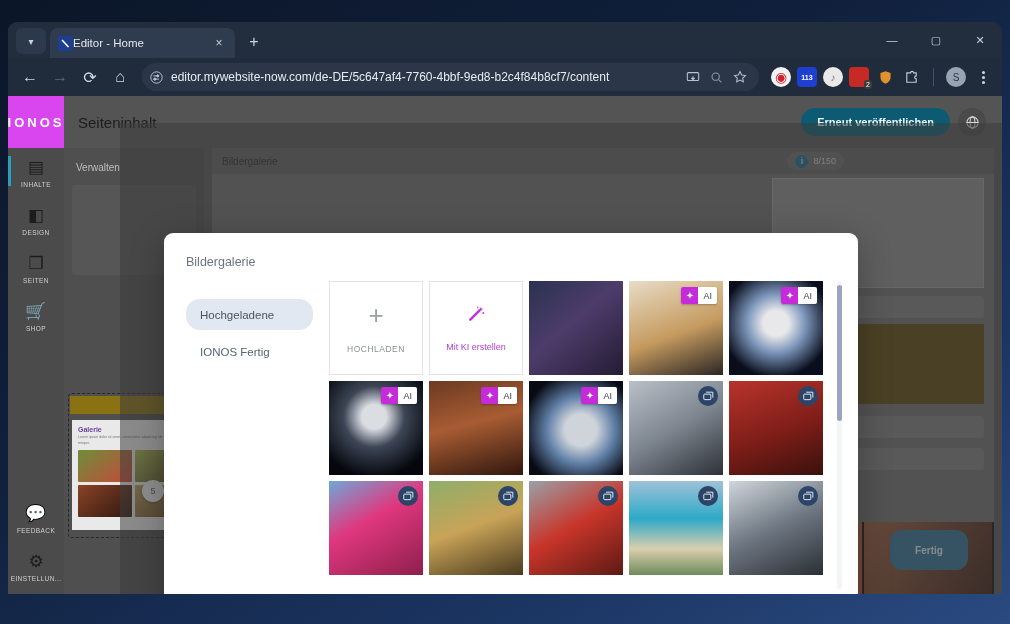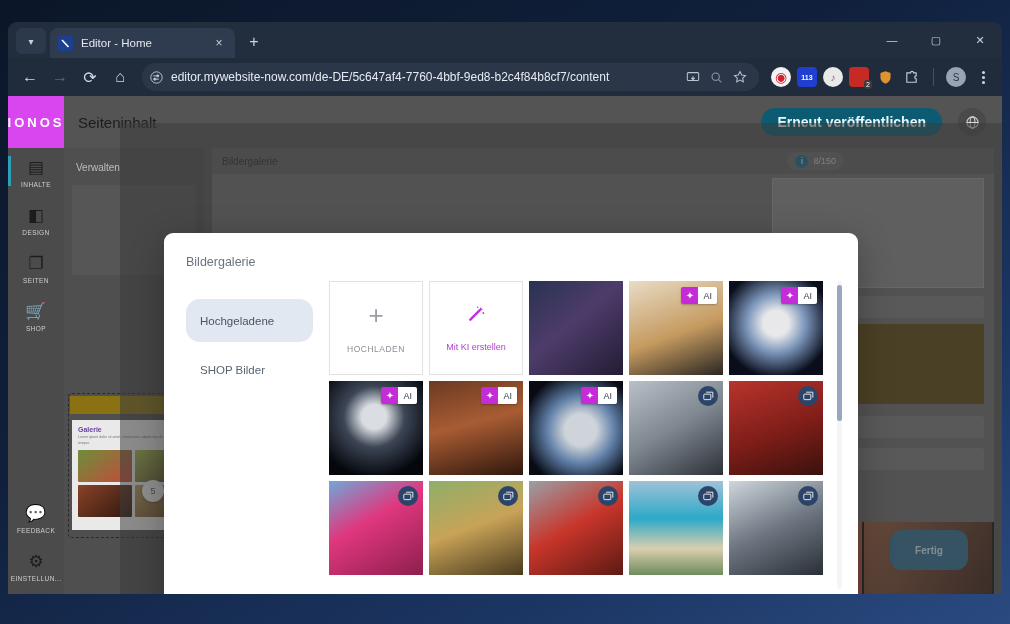--- a/index.html
+++ b/index.html
@@ -43,21 +43,20 @@
     cursor: pointer;
   }
   .tab {
     height: 30px;
     width: 185px;
     background: #2f3b4f;
     border-radius: 8px 8px 0 0;
     display: flex;
     align-items: center;
     padding: 0 8px;
-    gap: 8px;
     cursor: pointer;
   }
   .tab-favicon {
     width: 15px; height: 15px;
     background: #1d3f8f;
     border-radius: 2px;
     display: flex; align-items: center; justify-content: center;
     flex: none;
   }
   .tab-title {
@@ -220,26 +219,26 @@
   }
   .editor-top {
     height: 52px;
     display: flex; align-items: center;
     padding: 0 14px;
     gap: 10px;
     position: relative;
   }
   .editor-title { font-size: 15px; color: #1d1d1d; font-weight: 400; }
   .publish-btn {
-    position: absolute; right: 60px; top: 12px;
+    position: absolute; right: 52px; top: 12px;
     height: 28px; padding: 0 16px;
     background: #0d5b72;
     color: #eaf6f9;
     border-radius: 14px;
-    font-size: 14px; font-weight: 700;
+    font-size: 11px; font-weight: 700;
     display: flex; align-items: center;
     cursor: pointer;
   }
   .globe-btn {
     position: absolute; right: 16px; top: 12px;
     width: 28px; height: 28px;
     border-radius: 50%;
     background: #4a4a4a;
     display: flex; align-items: center; justify-content: center;
     color: #d8d8d8; font-size: 14px;
@@ -363,21 +362,21 @@
     z-index: 30;
     overflow: hidden;
   }
   .modal-body { display: flex; height: 100%; }
   .modal-side {
     width: 165px;
     padding: 22px 16px 0 22px;
   }
   .modal-title { font-size: 12.5px; color: #6b7280; margin-bottom: 30px; }
   .side-item {
-    height: 43px;
+    height: 31px;
     border-radius: 14px;
     display: flex; align-items: center;
     padding: 0 14px;
     font-size: 11.5px;
     color: #59646f;
     cursor: pointer;
     margin-bottom: 6px;
   }
   .side-item.sel { background: #e2e8f1; color: #4a5562; }
 
@@ -669,21 +668,21 @@
 
     <div class="modal">
       <div class="modal-body">
 
         <div class="modal-side">
           <div class="modal-title">Bildergalerie</div>
           <div class="side-item sel">
             <span>Hochgeladene</span>
           </div>
           <div class="side-item">
-            <span>SHOP Bilder</span>
+            <span>IONOS Fertig</span>
           </div>
         </div>
 
         <div class="modal-main">
           <div class="grid-scroll">
             <div class="grid">
 
               <div class="tile action">
                 <div class="tile-plus">+</div>
                 <div class="tile-lbl">HOCHLADEN</div>

